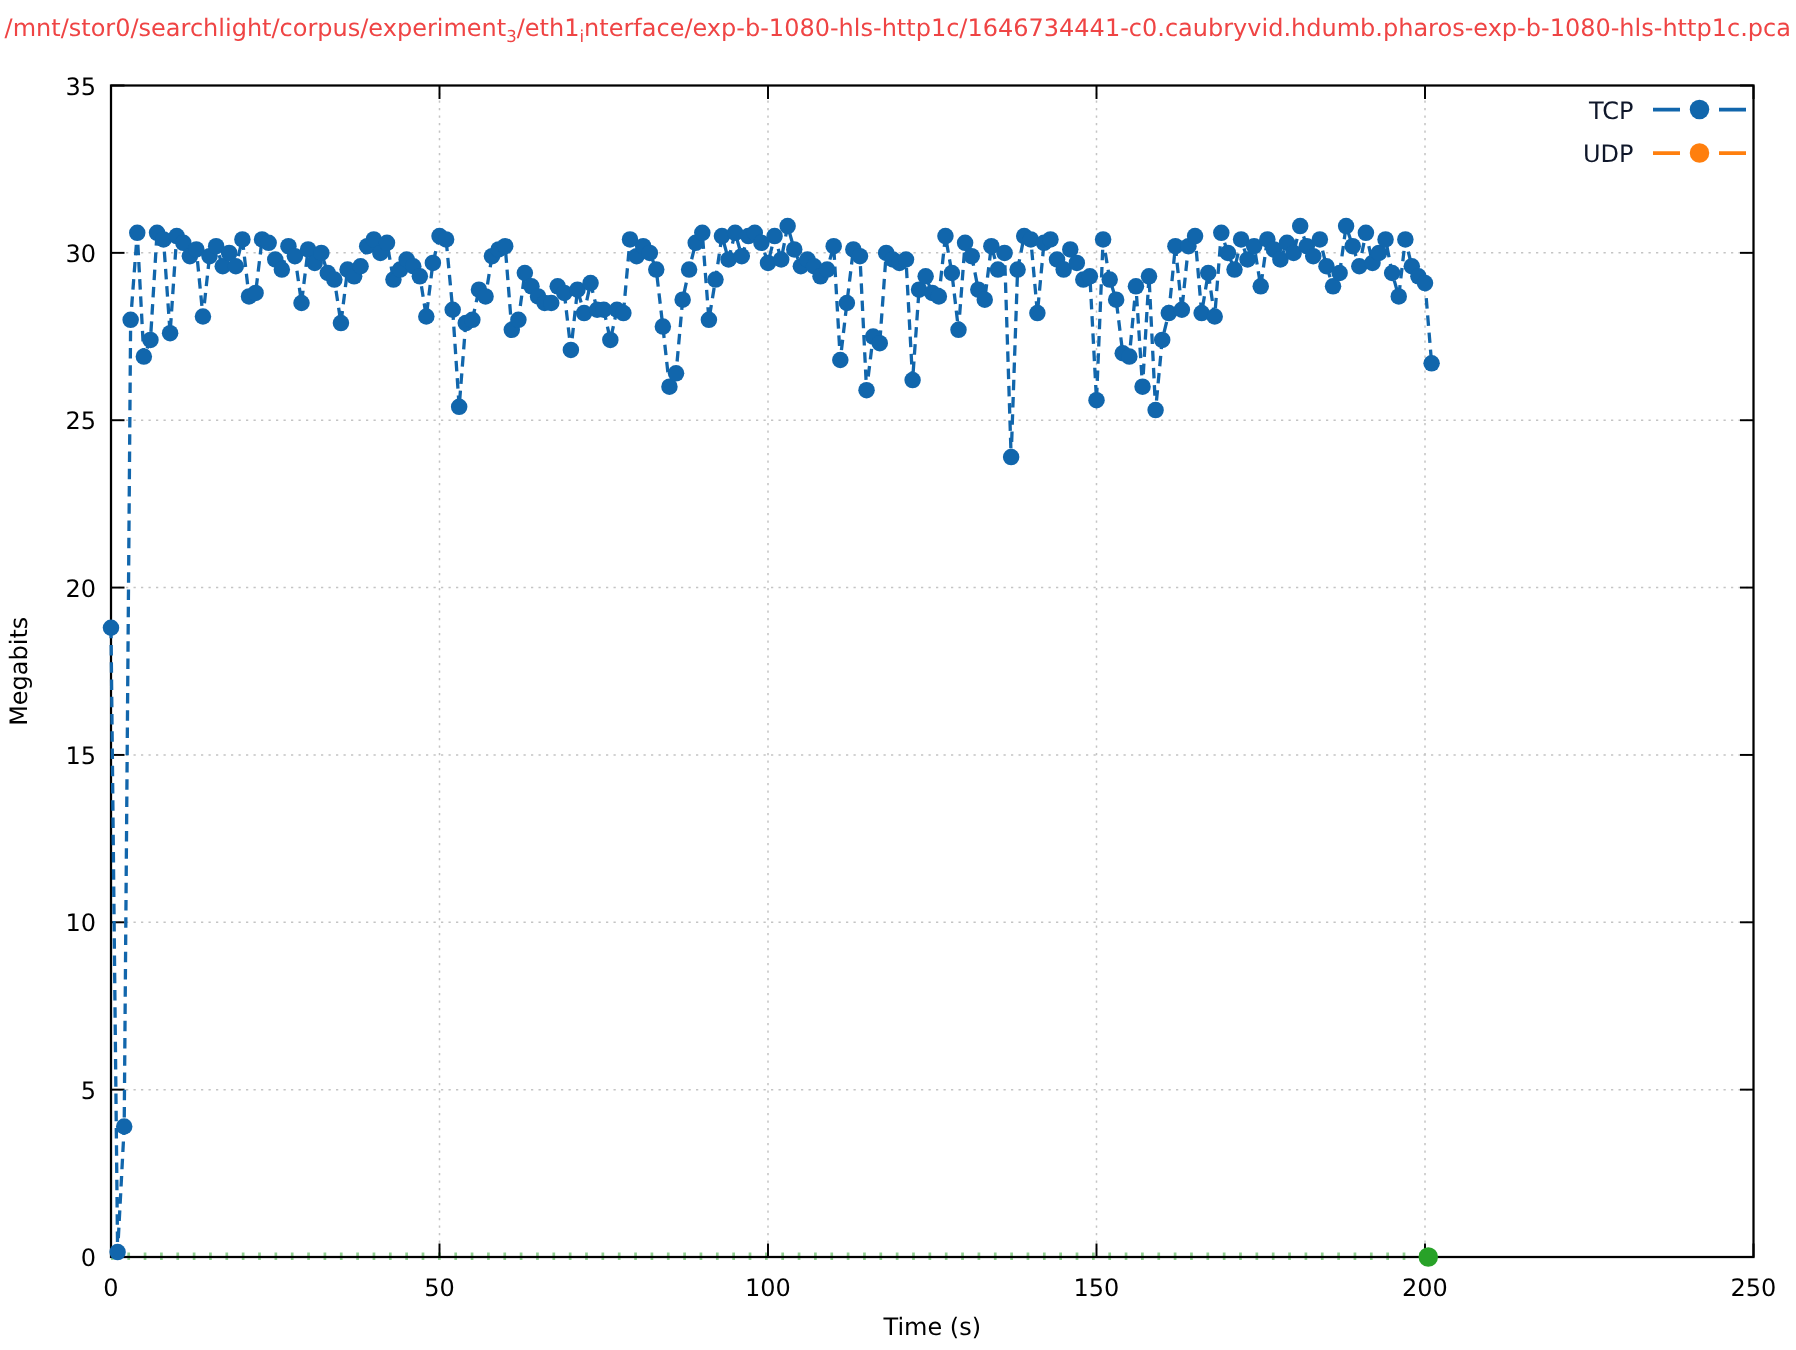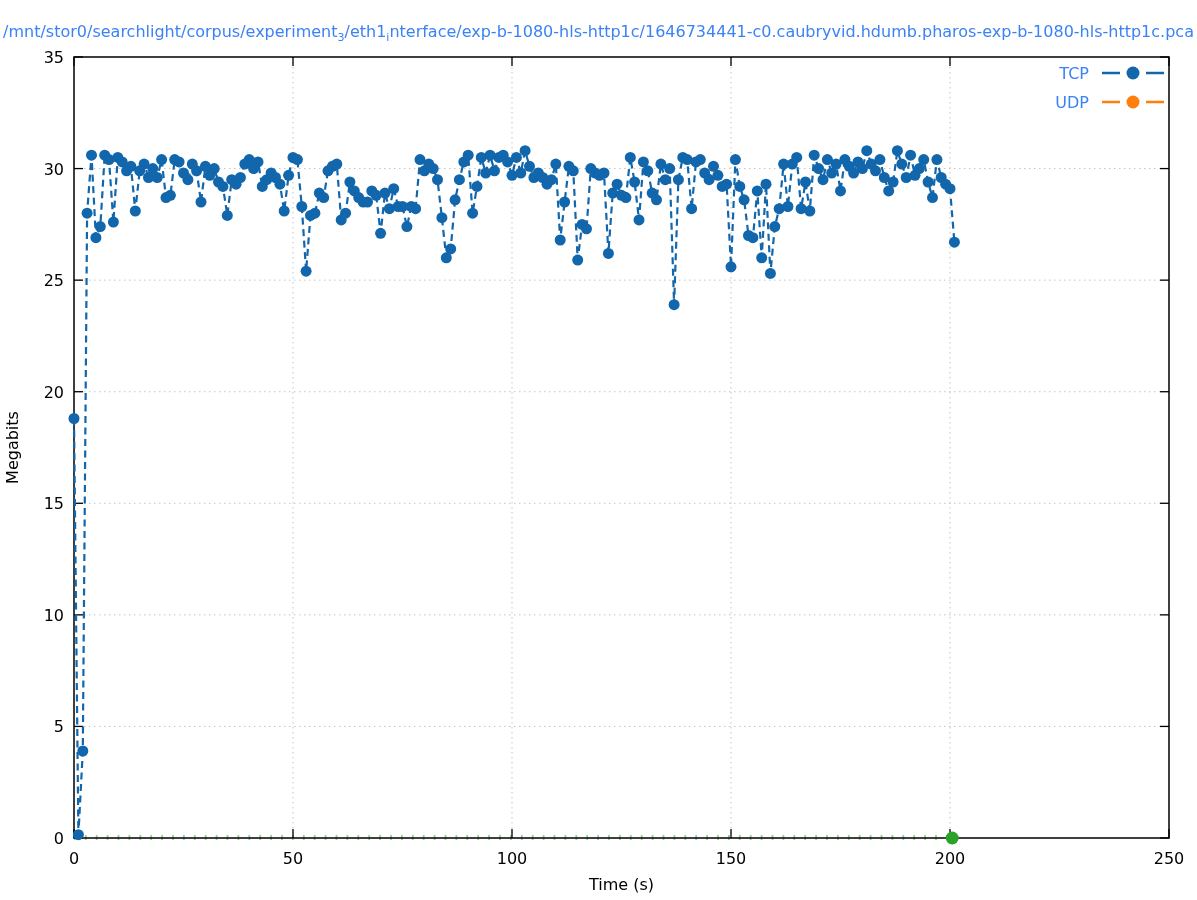--- a/index.html
+++ b/index.html
@@ -1,30 +1,30 @@
 <!DOCTYPE html>
 <html><head>
 <meta charset="utf-8">
 <style>
   html,body{margin:0;padding:0;background:#fff;}
   #stage{
     position:relative;width:1197px;height:900px;background:#ffffff;
     font-family:"DejaVu Sans","Liberation Sans",sans-serif;overflow:hidden;
   }
   #plot-title{
-    position:absolute;top:22px;left:0;width:100%;text-align:center;
-    font-size:16px;color:#3b82f6;white-space:nowrap;
+    position:absolute;top:9px;left:0;width:100%;text-align:center;
+    font-size:16px;color:#ef4444;white-space:nowrap;
   }
   #plot-title sub{font-size:11px;}
   #legend{
     position:absolute;top:61px;right:32px;
     display:flex;flex-direction:column;align-items:flex-end;row-gap:5px;
   }
   .legend-row{display:flex;align-items:center;justify-content:flex-end;height:24px;}
-  .legend-label{font-size:16px;color:#3b82f6;white-space:pre;margin-right:12px;}
+  .legend-label{font-size:16px;color:#0f172a;white-space:pre;margin-right:12px;}
   .legend-sample{display:block;}
   #chart-area{position:absolute;left:0;top:0;}
 </style>
 </head>
 <body>
 
 <div id="stage">
 
   <div id="plot-title"><span>/mnt/stor0/searchlight/corpus/experiment</span><sub>3</sub><span>/eth1</span><sub>i</sub><span>nterface/exp-b-1080-hls-http1c/1646734441-c0.caubryvid.hdumb.pharos-exp-b-1080-hls-http1c.pca</span></div>
 

